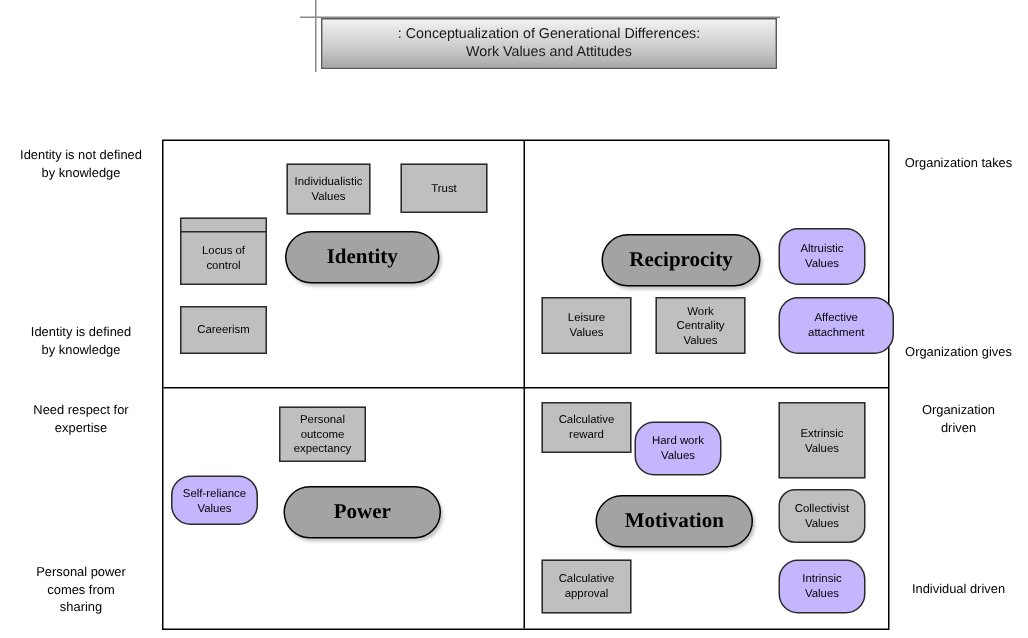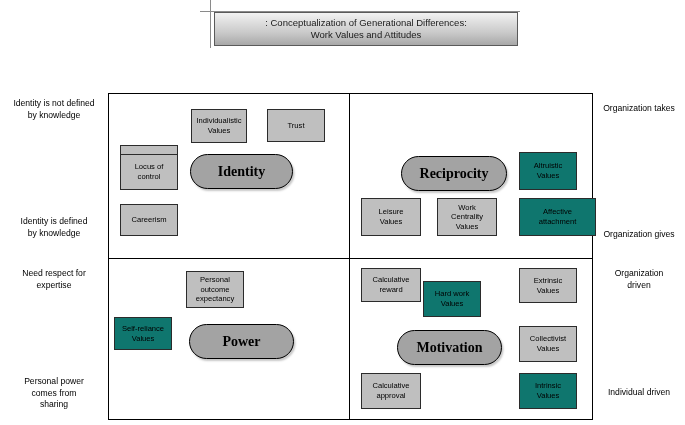--- a/index.html
+++ b/index.html
@@ -92,22 +92,23 @@
     font-size: 7.6px;
     line-height: 9.6px;
     white-space: pre-line;
     border: 1.3px solid #3a3a3a;
   }
   .node.gray {
     background: #bfbfbf;
     border-color: #2b2b2b;
   }
   .node.white {
-    background: #0f766e;
+    background: #c4b5fd;
     border-color: #2b2b2b;
+    border-radius: 13px;
   }
 
   
   .core {
     position: absolute;
     box-sizing: border-box;
     background: #a3a3a3;
     border: 1.4px solid #000000;
     border-radius: 999px;
     display: flex;
@@ -194,22 +195,22 @@
 outcome
 expectancy</div>
   <div class="node white" style="left:5px;  top:223px; width:58px; height:33px;">Self-reliance
 Values</div>
   <div class="core" style="left:80px; top:230px; width:105px; height:35px;">Power</div>
 
   <div class="node gray" style="left:252px; top:174px; width:60px; height:34px;">Calculative
 reward</div>
   <div class="node white" style="left:314px; top:187px; width:58px; height:36px;">Hard work
 Values</div>
-  <div class="node gray" style="left:410px; top:174px; width:58px; height:35px;">Extrinsic
-Values</div>
-  <div class="node gray" style="left:410px; top:232px; width:58px; height:36px;">Collectivist
+  <div class="node gray" style="left:410px; top:174px; width:58px; height:51px;">Extrinsic
+Values</div>
+  <div class="node gray" style="left:410px; top:232px; width:58px; height:36px;border-radius:11px;">Collectivist
 Values</div>
   <div class="core" style="left:288px; top:236px; width:105px; height:35px;">Motivation</div>
   <div class="node gray" style="left:252px; top:279px; width:60px; height:36px;">Calculative
 approval</div>
   <div class="node white" style="left:410px; top:279px; width:58px; height:36px;">Intrinsic
 Values</div>
 </div>
 
 </body></html>

